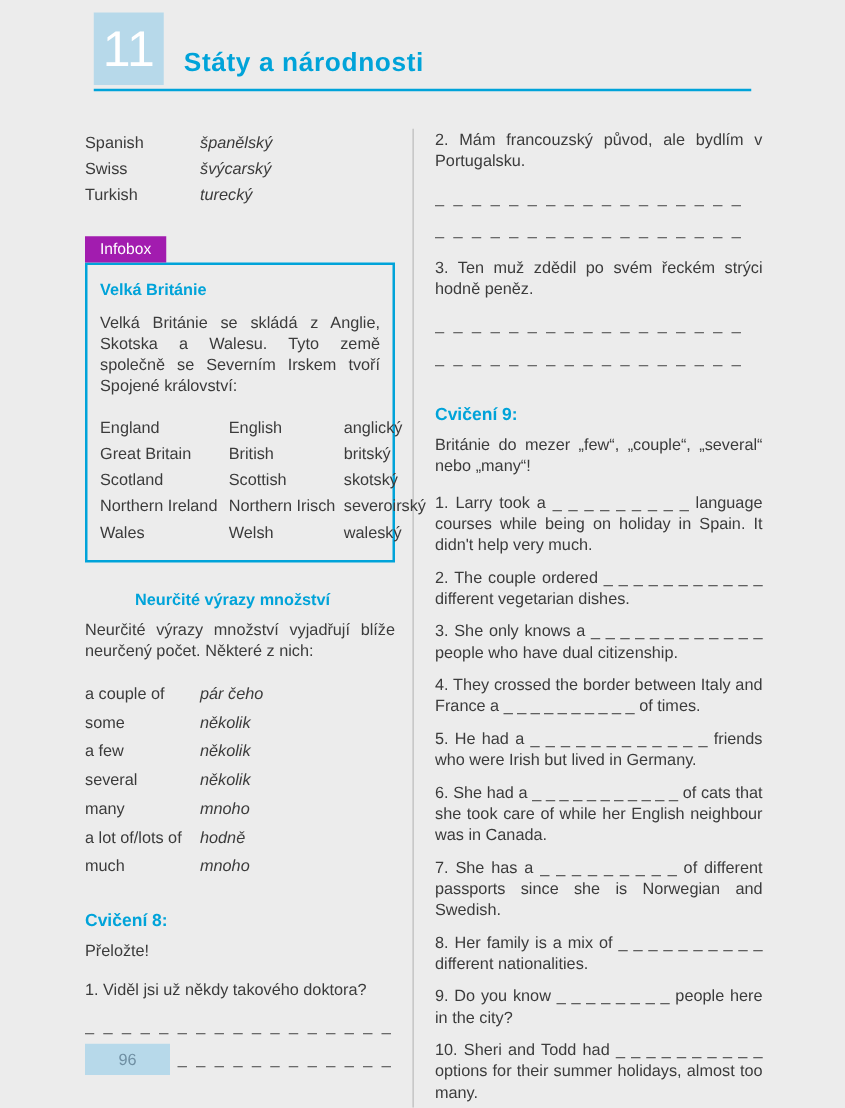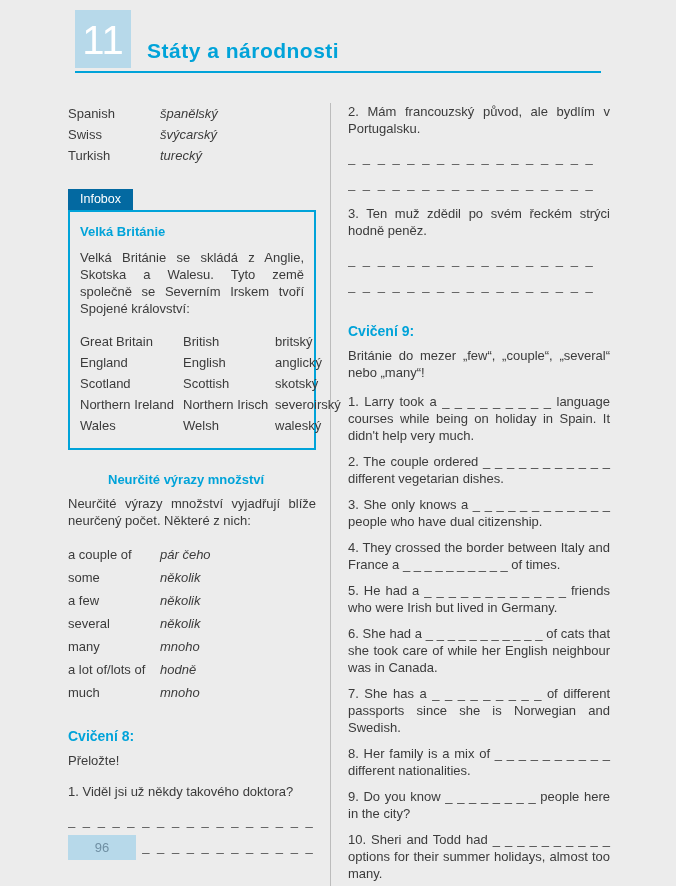--- a/index.html
+++ b/index.html
@@ -40,21 +40,21 @@
 
   
   .infobox {
     position: relative;
     border: 2px solid #00a3d9;
     margin-top: 44px;
     padding: 10px 10px 12px 10px;
   }
   .infobox-tab {
     position: absolute; top: -23px; left: -2px;
-    background: #0369a1; color: #ffffff;
+    background: #a21caf; color: #ffffff;
     font-size: 12.5px; padding: 3px 12px 4px 12px;
   }
   .infobox-heading { color: #00a3d9; font-weight: bold; margin: 2px 0 10px 0; }
   .infobox-text { text-align: justify; line-height: 17px; margin: 0 0 14px 0; }
   .trow { line-height: 21px; }
   .trow .c1 { width: 103px; flex-shrink: 0; }
   .trow .c2 { width: 92px; flex-shrink: 0; }
   .trow .c3 { flex: 1; }
 
   
@@ -107,28 +107,28 @@
           <span class="cs">turecký</span>
         </div>
       </div>
 
       <div class="infobox">
         <div class="infobox-tab">Infobox</div>
         <div class="infobox-heading">Velká Británie</div>
         <p class="infobox-text">Velká Británie se skládá z Anglie, Skotska a Walesu. Tyto země společně se Severním Irskem tvoří Spojené království:</p>
         <div class="info-table">
           <div class="trow">
+            <span class="c1">England</span>
+            <span class="c2">English</span>
+            <span class="c3">anglický</span>
+          </div>
+          <div class="trow">
             <span class="c1">Great Britain</span>
             <span class="c2">British</span>
             <span class="c3">britský</span>
-          </div>
-          <div class="trow">
-            <span class="c1">England</span>
-            <span class="c2">English</span>
-            <span class="c3">anglický</span>
           </div>
           <div class="trow">
             <span class="c1">Scotland</span>
             <span class="c2">Scottish</span>
             <span class="c3">skotský</span>
           </div>
           <div class="trow">
             <span class="c1">Northern Ireland</span>
             <span class="c2">Northern Irisch</span>
             <span class="c3">severoirský</span>

